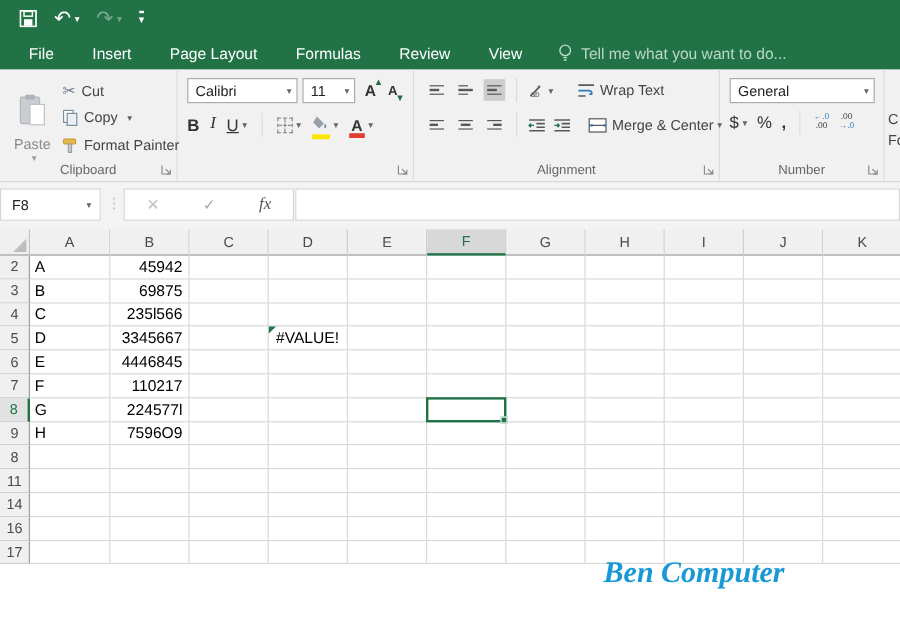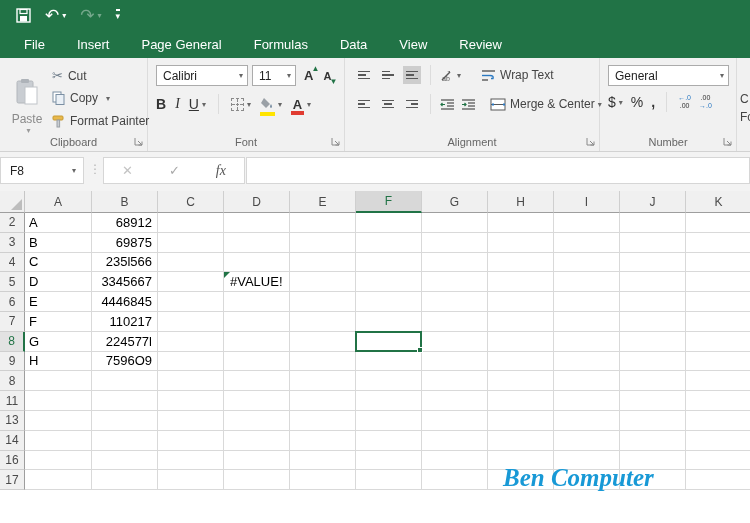--- a/index.html
+++ b/index.html
@@ -134,25 +134,32 @@
     </span>
     <span class="btn">
       <span class="custom">▾</span>
     </span>
   </div>
 </div>
 
 <div class="tabbar">
   <div class="tab">File</div>
   <div class="tab">Insert</div>
-  <div class="tab">Page General</div>
+  <div class="tab">Page Layout</div>
   <div class="tab">Formulas</div>
-  <div class="tab">Data</div>
+  <div class="tab">Review</div>
   <div class="tab">View</div>
-  <div class="tab">Review</div>
+  <div class="tellme">
+    <svg width="12" height="16" viewBox="0 0 12 16">
+        <circle cx="6" cy="6" r="4.4" fill="none" stroke="#b9d7c6" stroke-width="1.2"></circle>
+        <line x1="4.4" y1="12" x2="7.6" y2="12" stroke="#b9d7c6" stroke-width="1.2"></line>
+        <line x1="4.8" y1="14" x2="7.2" y2="14" stroke="#b9d7c6" stroke-width="1.2"></line>
+      </svg>
+    <span>Tell me what you want to do...</span>
+  </div>
 </div>
 
 <div class="ribbon">
 
   <div class="rgroup g-clip">
     <div class="pastebig">
       <svg width="24" height="28" viewBox="0 0 24 28">
         <rect x="2" y="3" width="16" height="22" rx="1.5" fill="#c9cdd2" stroke="#b2b6bb"></rect>
         <rect x="6" y="1" width="8" height="4" rx="1" fill="#aeb3b9"></rect>
         <rect x="10" y="9" width="12" height="17" fill="#fff" stroke="#bfc3c8"></rect>
@@ -231,21 +238,20 @@
         <span class="dd2">▾</span>
       </span>
       <span class="iconbtn">
         <span class="colorbtn" style="font-size:13px;font-weight:bold;color:#333;width:13px;">
           <span>A</span>
           <span class="colorbar" style="background:#e03c31;"></span>
         </span>
         <span class="dd2">▾</span>
       </span>
     </div>
-    <div class="glabel">Font</div>
     <div class="launcher">
       <svg width="10" height="10" viewBox="0 0 10 10">
           <path d="M1 1 L1 8 L8 8" fill="none" stroke="#8a8a8a"></path>
           <path d="M4 4 L8 8 M8 4.5 L8 8 L4.5 8" fill="none" stroke="#8a8a8a"></path>
         </svg>
     </div>
   </div>
 
   <div class="rgroup g-align">
     <div class="alrow1">
@@ -403,21 +409,21 @@
       <div class="colhdr sel" style="width: 66px;">F</div>
       <div class="colhdr" style="width: 66px;">G</div>
       <div class="colhdr" style="width: 66px;">H</div>
       <div class="colhdr" style="width: 66px;">I</div>
       <div class="colhdr" style="width: 66px;">J</div>
       <div class="colhdr" style="width: 66px;">K</div>
     </div>
     <div class="grow">
       <div class="rowhdr">2</div>
       <div class="cell al" style="width: 67px;">A</div>
-      <div class="cell ar" style="width: 66px;">68912</div>
+      <div class="cell ar" style="width: 66px;">45942</div>
       <div class="cell" style="width: 66px;"></div>
       <div class="cell" style="width: 66px;"></div>
       <div class="cell" style="width: 66px;"></div>
       <div class="cell" style="width: 66px;"></div>
       <div class="cell" style="width: 66px;"></div>
       <div class="cell" style="width: 66px;"></div>
       <div class="cell" style="width: 66px;"></div>
       <div class="cell" style="width: 66px;"></div>
       <div class="cell" style="width: 66px;"></div>
     </div>
@@ -541,34 +547,20 @@
       <div class="cell" style="width: 66px;"></div>
       <div class="cell" style="width: 66px;"></div>
       <div class="cell" style="width: 66px;"></div>
       <div class="cell" style="width: 66px;"></div>
       <div class="cell" style="width: 66px;"></div>
       <div class="cell" style="width: 66px;"></div>
       <div class="cell" style="width: 66px;"></div>
       <div class="cell" style="width: 66px;"></div>
     </div>
     <div class="grow">
-      <div class="rowhdr">13</div>
-      <div class="cell" style="width: 67px;"></div>
-      <div class="cell" style="width: 66px;"></div>
-      <div class="cell" style="width: 66px;"></div>
-      <div class="cell" style="width: 66px;"></div>
-      <div class="cell" style="width: 66px;"></div>
-      <div class="cell" style="width: 66px;"></div>
-      <div class="cell" style="width: 66px;"></div>
-      <div class="cell" style="width: 66px;"></div>
-      <div class="cell" style="width: 66px;"></div>
-      <div class="cell" style="width: 66px;"></div>
-      <div class="cell" style="width: 66px;"></div>
-    </div>
-    <div class="grow">
       <div class="rowhdr">14</div>
       <div class="cell" style="width: 67px;"></div>
       <div class="cell" style="width: 66px;"></div>
       <div class="cell" style="width: 66px;"></div>
       <div class="cell" style="width: 66px;"></div>
       <div class="cell" style="width: 66px;"></div>
       <div class="cell" style="width: 66px;"></div>
       <div class="cell" style="width: 66px;"></div>
       <div class="cell" style="width: 66px;"></div>
       <div class="cell" style="width: 66px;"></div>

